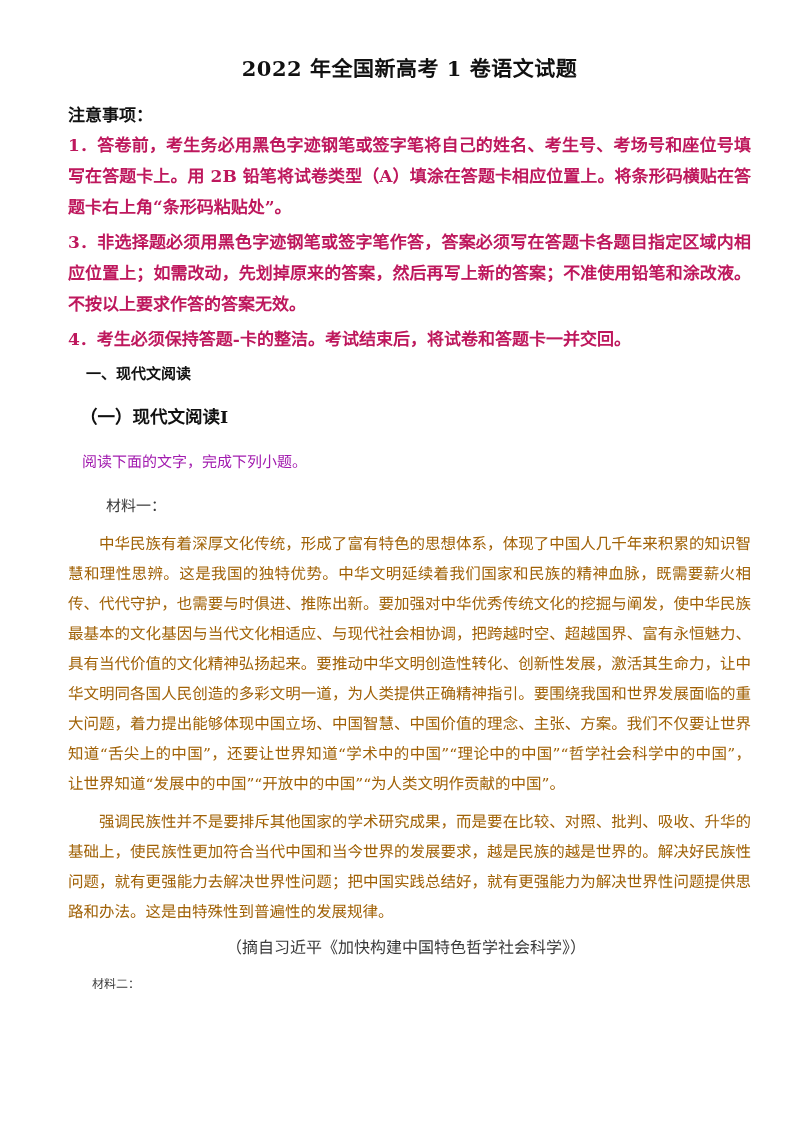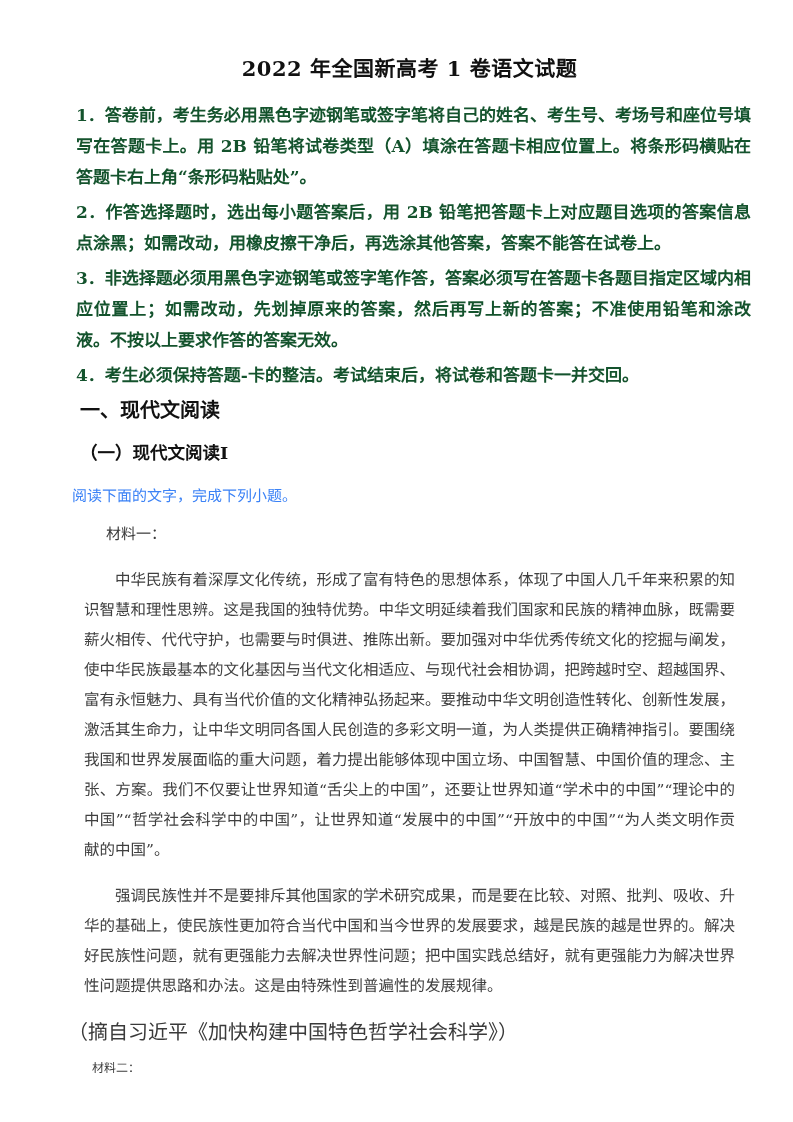--- a/index.html
+++ b/index.html
@@ -32,91 +32,91 @@
     font-size: 17px;
     font-weight: bold;
     line-height: 30px;
     margin: 0;
     color: #111111;
   }
   .notice-item {
     font-size: 17px;
     font-weight: bold;
     line-height: 31px;
-    margin: 0 0 4px 8px;
+    margin: 0 0 4px 0;
     text-align: justify;
     text-justify: inter-ideograph;
-    color: #14532d;
+    color: #be185d;
   }
   .section-heading {
-    font-size: 20px;
+    font-size: 15px;
     font-weight: bold;
     line-height: 31px;
-    margin: 2px 0 0 12px;
+    margin: 2px 0 0 18px;
     color: #111111;
   }
   .subsection-heading {
     font-size: 17.5px;
     font-weight: bold;
     line-height: 31px;
     margin: 12px;
     color: #111111;
   }
   .reading-instruction {
     font-size: 15px;
     font-weight: normal;
     line-height: 30px;
-    margin: 4px;
-    color: #3b82f6;
+    margin: 14px;
+    color: #a21caf;
   }
   .material-label {
     font-size: 15px;
     line-height: 30px;
     margin: 8px;
     text-indent: 2em;
     color: #3a3a3a;
   }
   .material-paragraph {
     font-size: 15.5px;
     line-height: 30px;
-    margin: 16px;
+    margin: 0;
     text-indent: 2em;
     text-align: justify;
     text-justify: inter-ideograph;
-    color: #404040;
+    color: #a16207;
   }
   .material-paragraph + .material-paragraph {
     margin-top: 8px;
     font-family: Liberation Serif, serif;
   }
   .attribution {
-    font-size: 20px;
+    font-size: 16px;
     line-height: 30px;
     margin: 6px 7px 0 0;
-    text-align: left;
+    text-align: center;
     color: #3a3a3a;
   }
   .material-two-label {
     font-size: 12px;
     line-height: 30px;
     margin: 6px 0 0 0;
     text-indent: 2em;
     color: #3a3a3a;
   }
 </style>
 </head>
 <body>
 
 <div class="page">
 
   <h1 class="doc-title">2022 年全国新高考 1 卷语文试题</h1>
 
   <section>
+    <p class="notice-heading">注意事项：</p>
     <p class="notice-item">1．答卷前，考生务必用黑色字迹钢笔或签字笔将自己的姓名、考生号、考场号和座位号填写在答题卡上。用 2B 铅笔将试卷类型（A）填涂在答题卡相应位置上。将条形码横贴在答题卡右上角“条形码粘贴处”。</p>
-    <p class="notice-item">2．作答选择题时，选出每小题答案后，用 2B 铅笔把答题卡上对应题目选项的答案信息点涂黑；如需改动，用橡皮擦干净后，再选涂其他答案，答案不能答在试卷上。</p>
     <p class="notice-item">3．非选择题必须用黑色字迹钢笔或签字笔作答，答案必须写在答题卡各题目指定区域内相应位置上；如需改动，先划掉原来的答案，然后再写上新的答案；不准使用铅笔和涂改液。不按以上要求作答的答案无效。</p>
     <p class="notice-item">4．考生必须保持答题-卡的整洁。考试结束后，将试卷和答题卡一并交回。</p>
   </section>
 
   <section>
     <h2 class="section-heading">一、现代文阅读</h2>
     <h3 class="subsection-heading">（一）现代文阅读Ⅰ</h3>
     <p class="reading-instruction">阅读下面的文字，完成下列小题。</p>
   </section>
 

